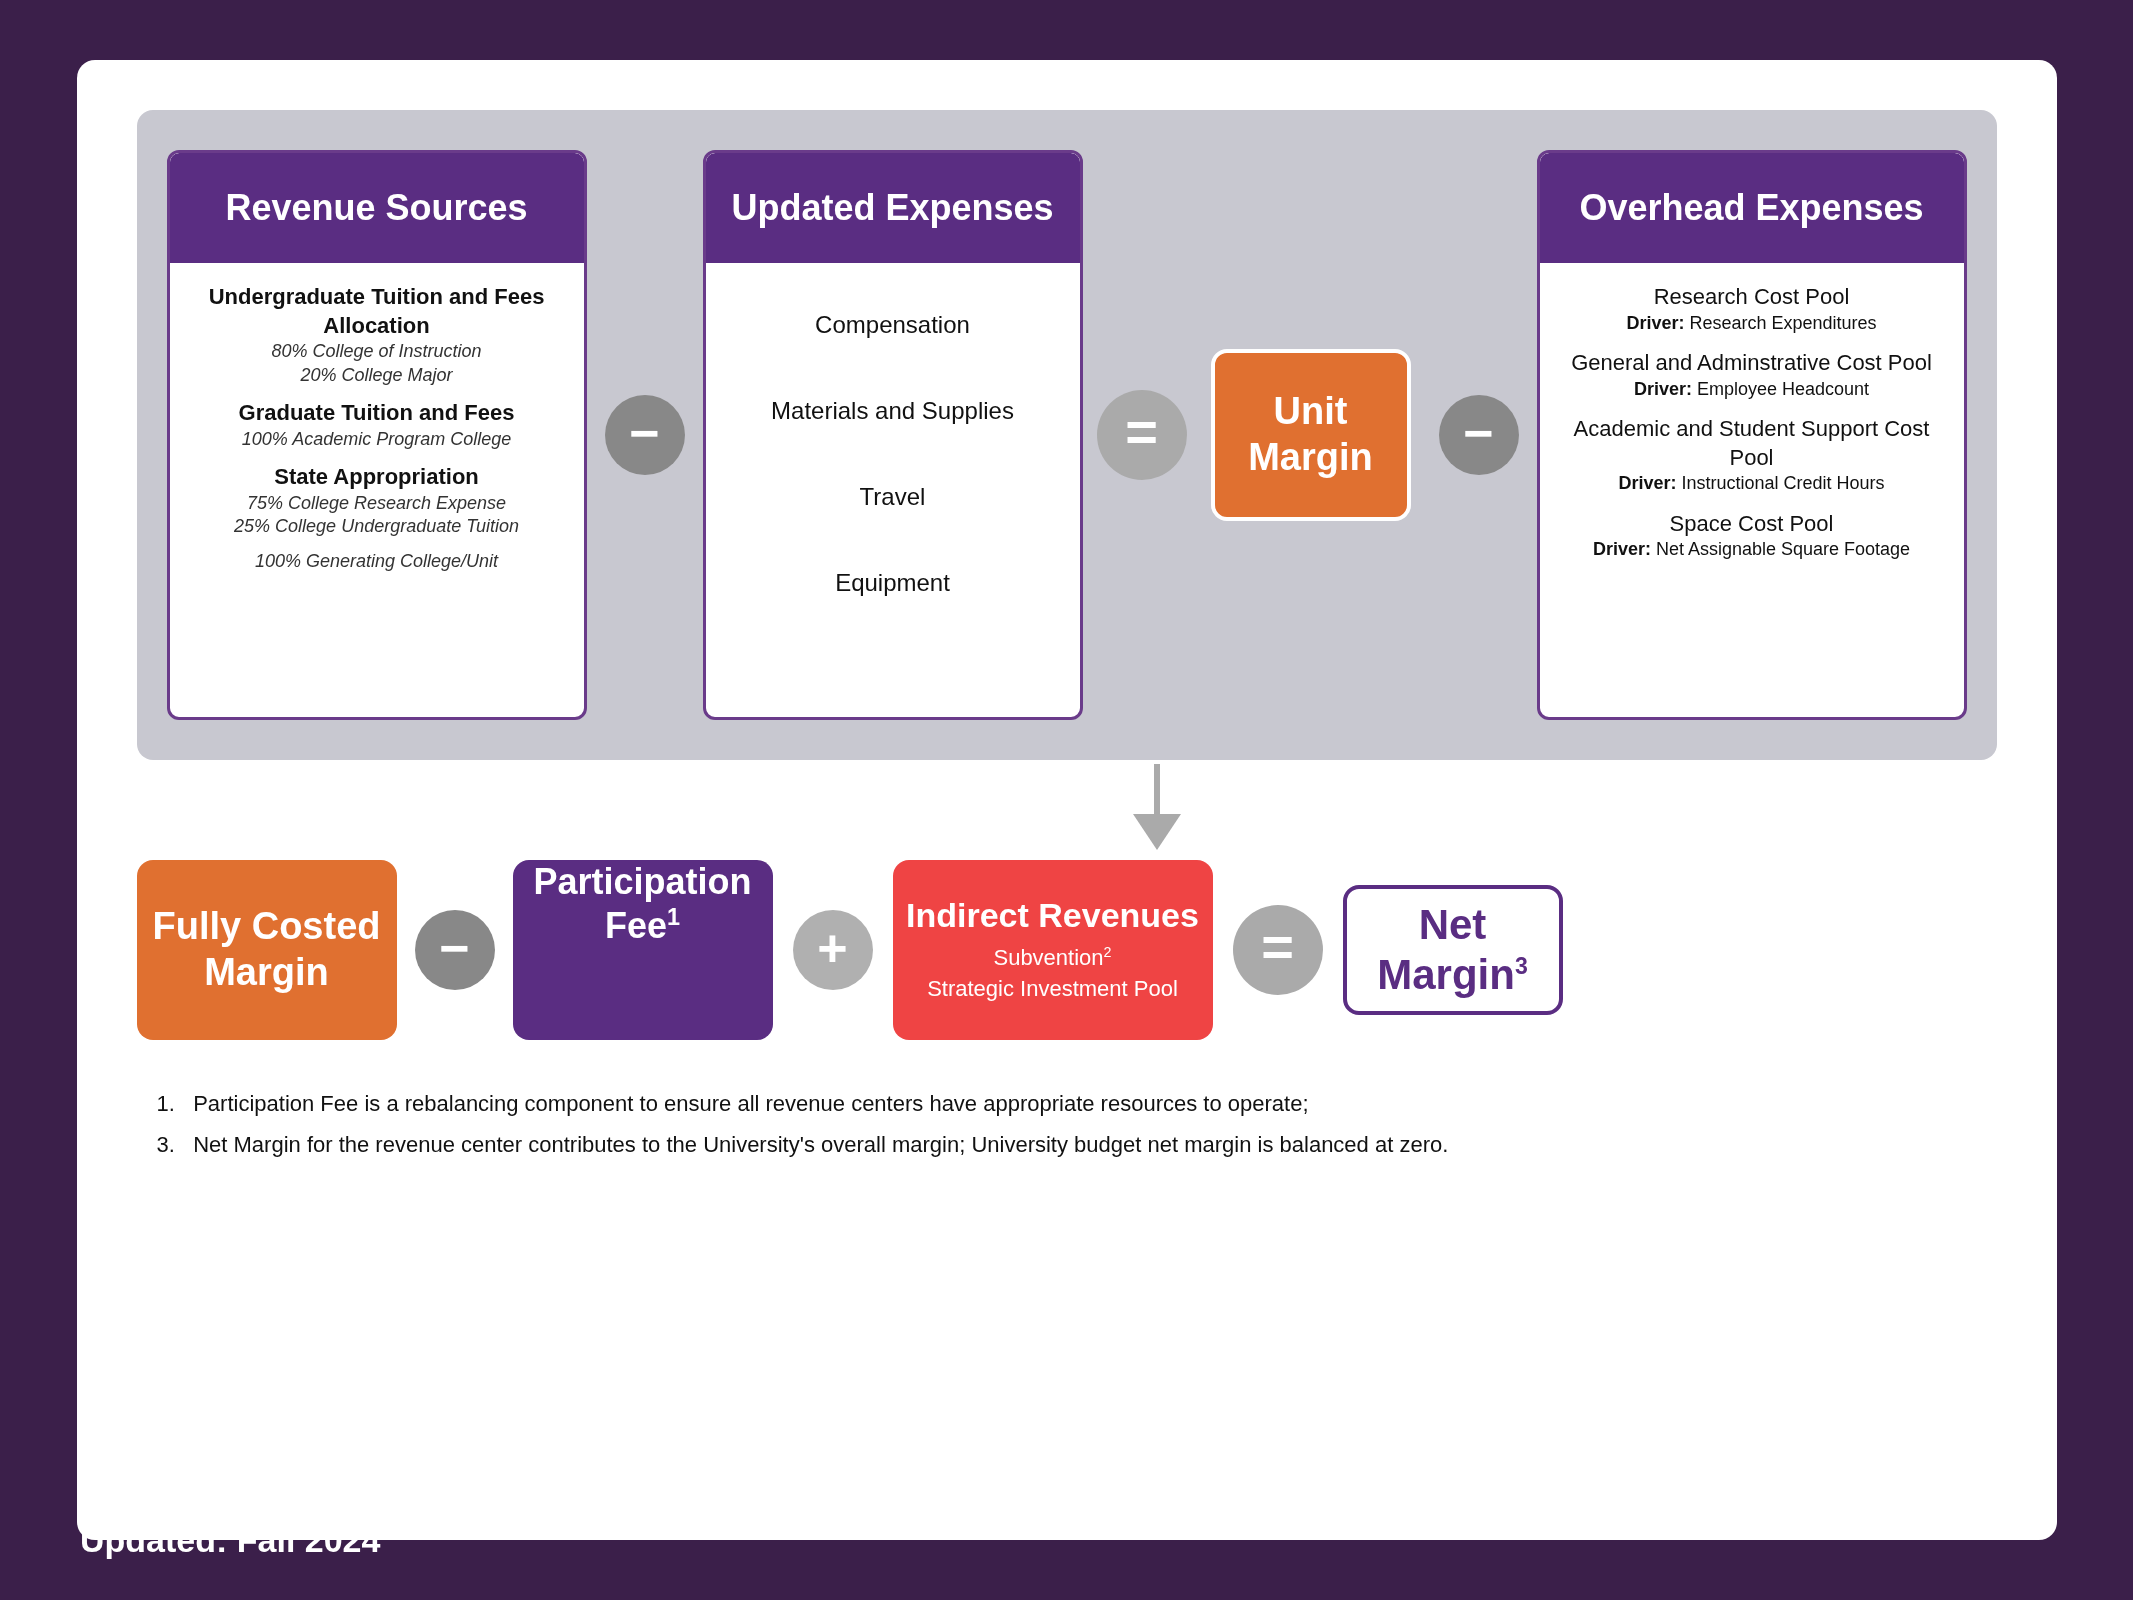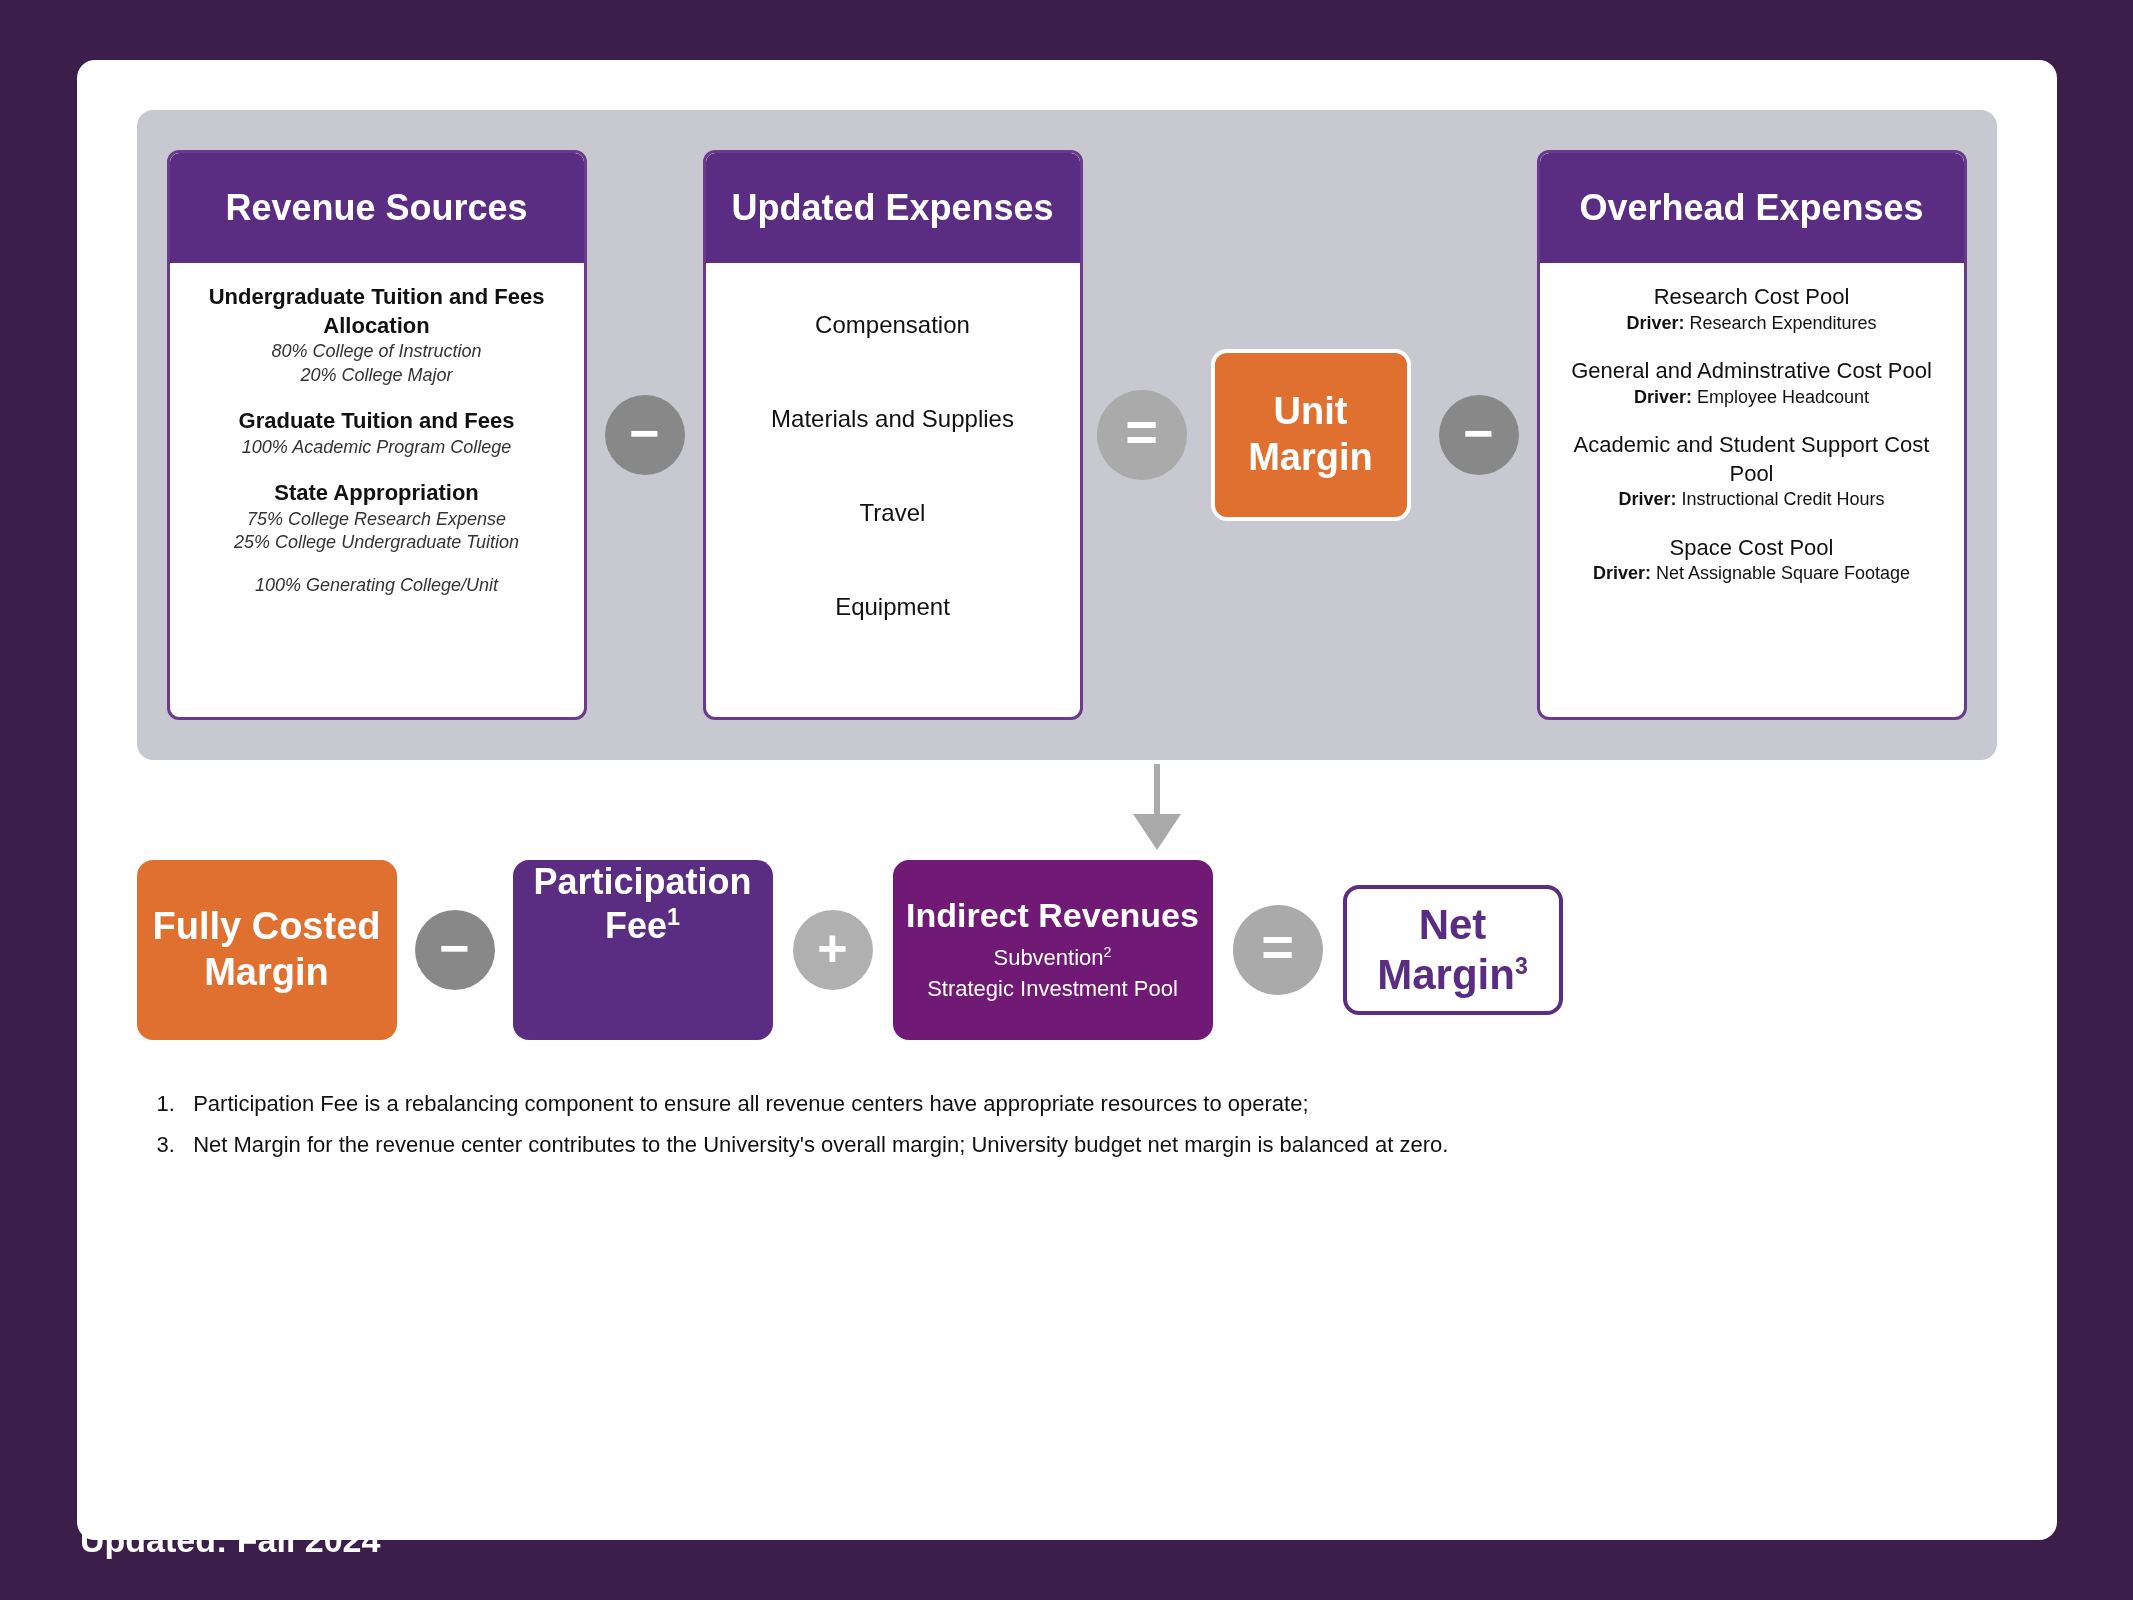--- a/index.html
+++ b/index.html
@@ -57,21 +57,21 @@
     .panel-header-text {
       color: #fff;
       font-size: 36px;
       font-weight: bold;
     }
 
     .panel-body {
       padding: 20px 24px;
       display: flex;
       flex-direction: column;
-      gap: 10px;
+      gap: 2px;
       width: 100%;
     }
 
     
     .revenue-panel {
       width: 420px;
       min-height: 570px;
     }
 
     .revenue-item-title {
@@ -221,21 +221,21 @@
     .pf-text {
       color: #fff;
       font-size: 36px;
       font-weight: bold;
       text-align: center;
       line-height: 1.2;
     }
 
     
     .ir-box {
-      background: #701a75;
+      background: #ef4444;
       border-radius: 16px;
       width: 320px;
       height: 180px;
       display: flex;
       align-items: center;
       justify-content: center;
       flex-direction: column;
       flex-shrink: 0;
     }
     .ir-text-main {

